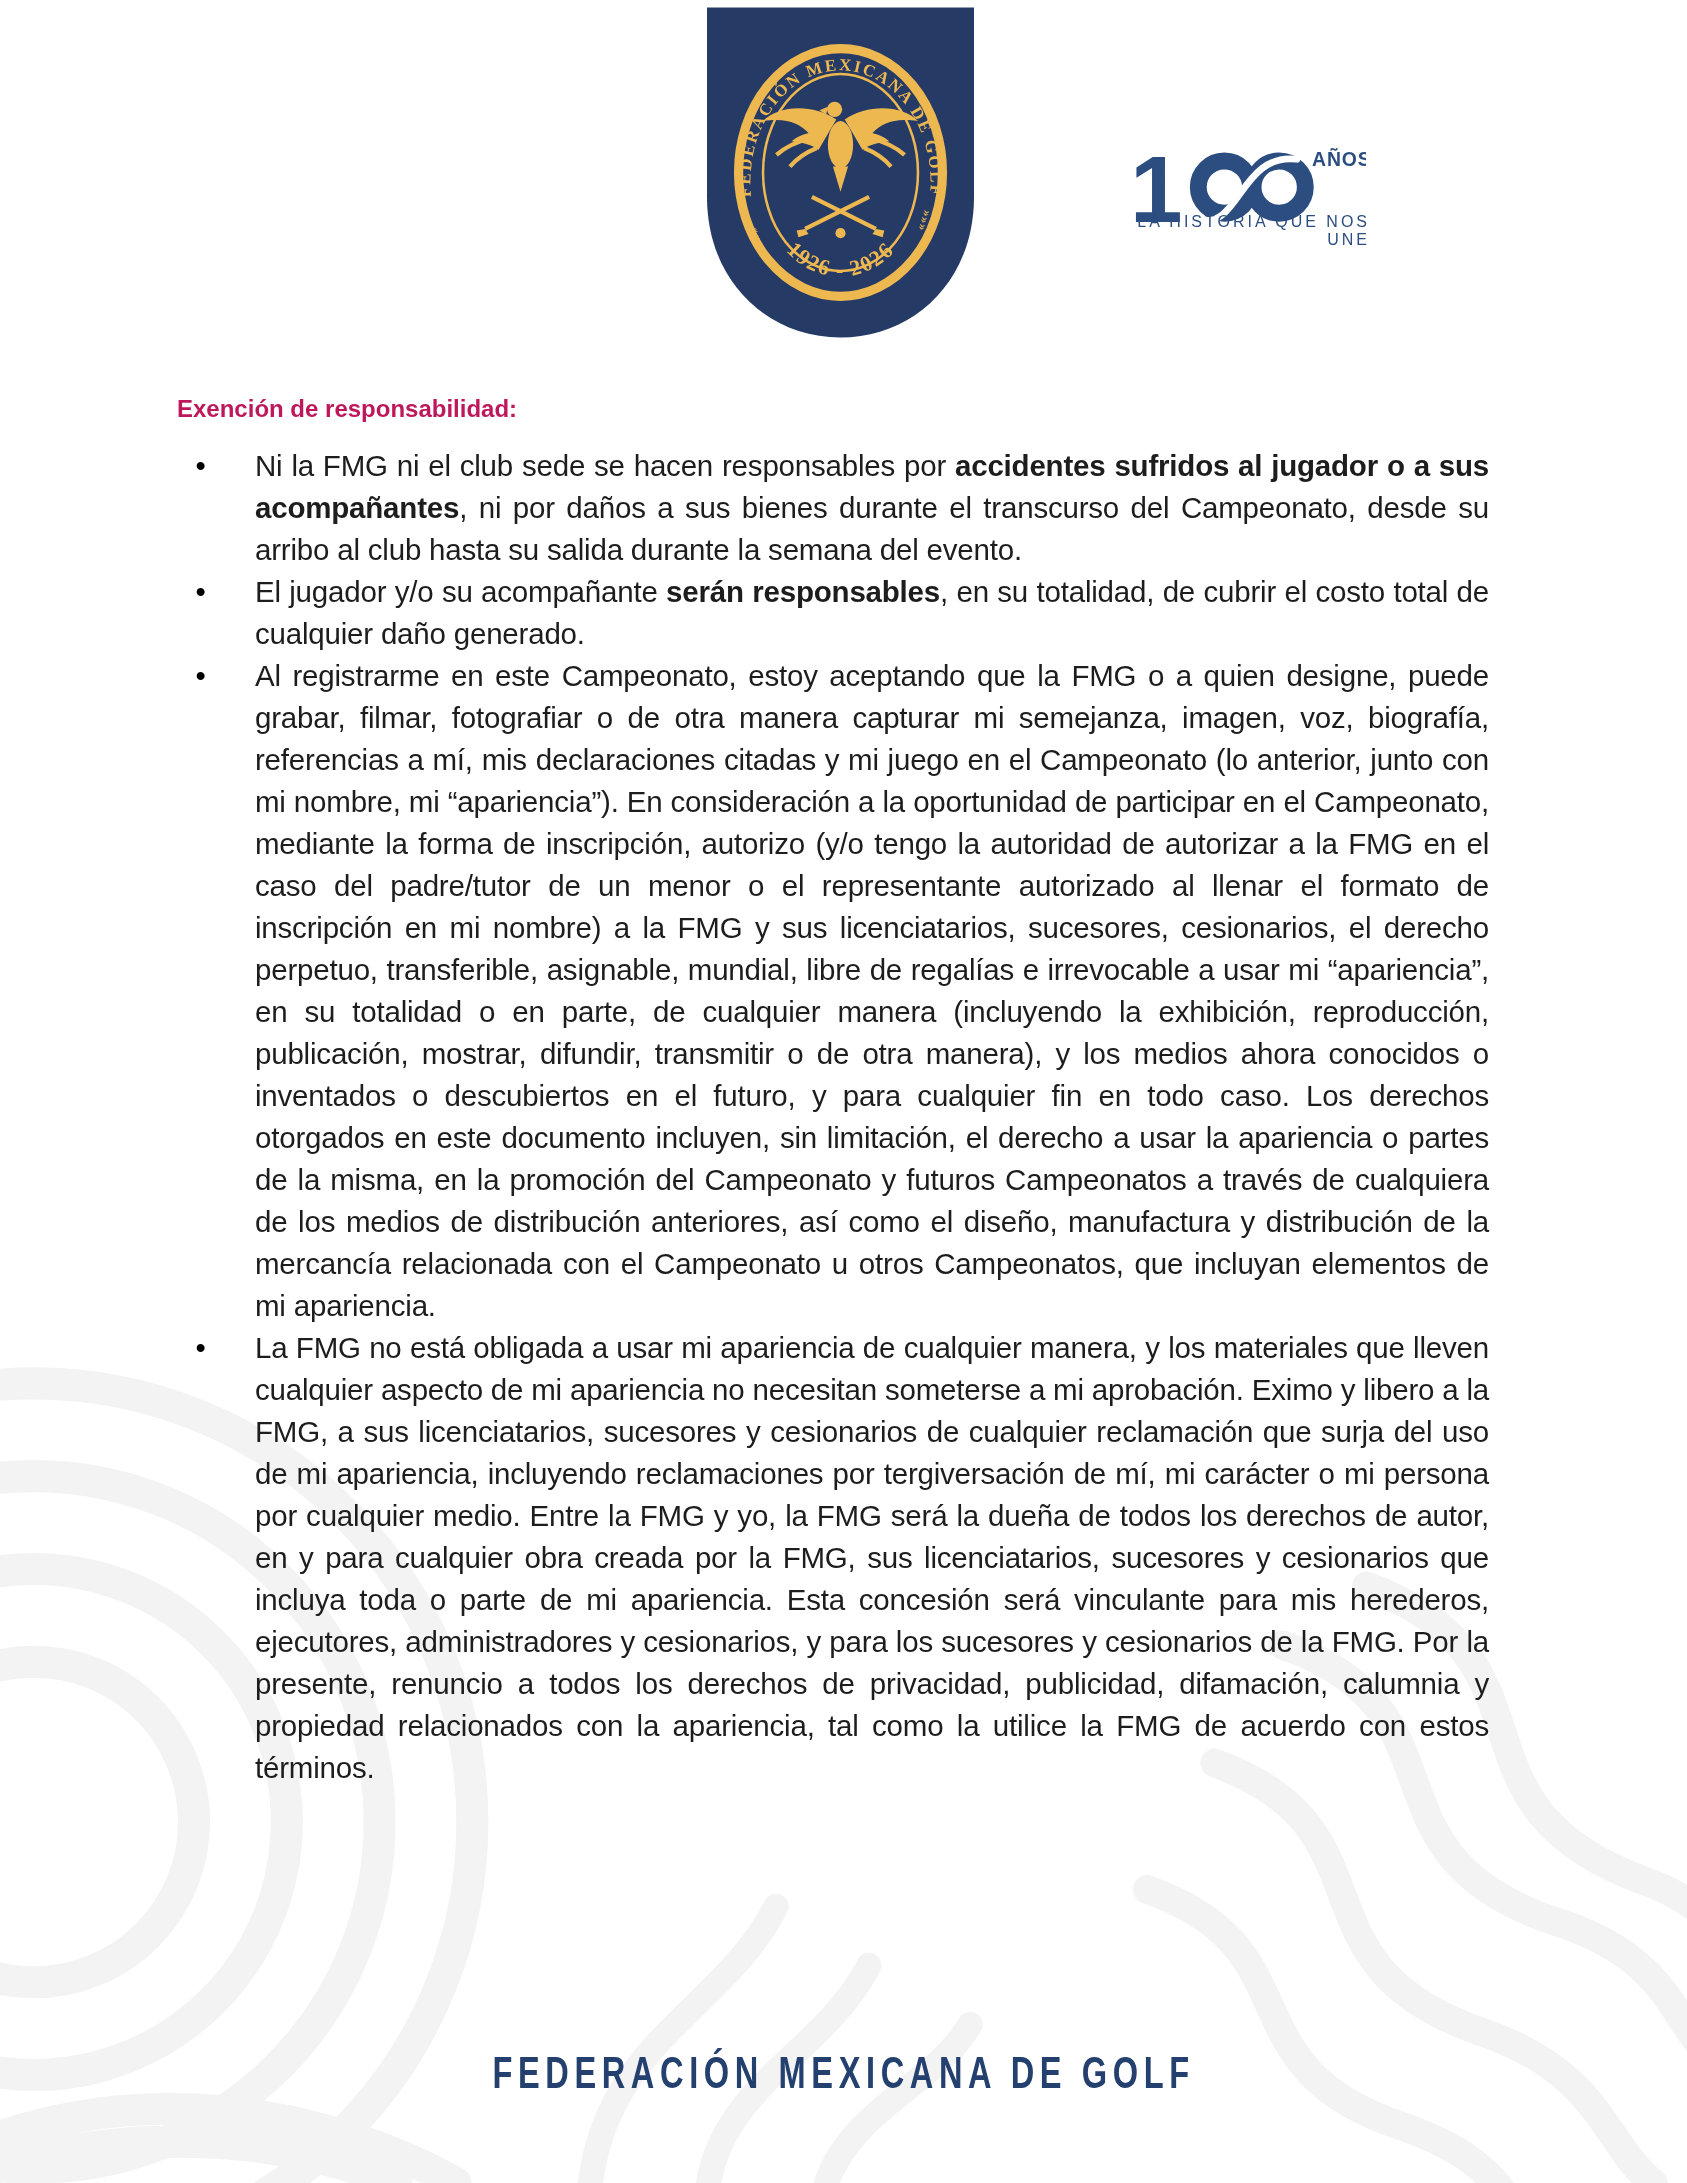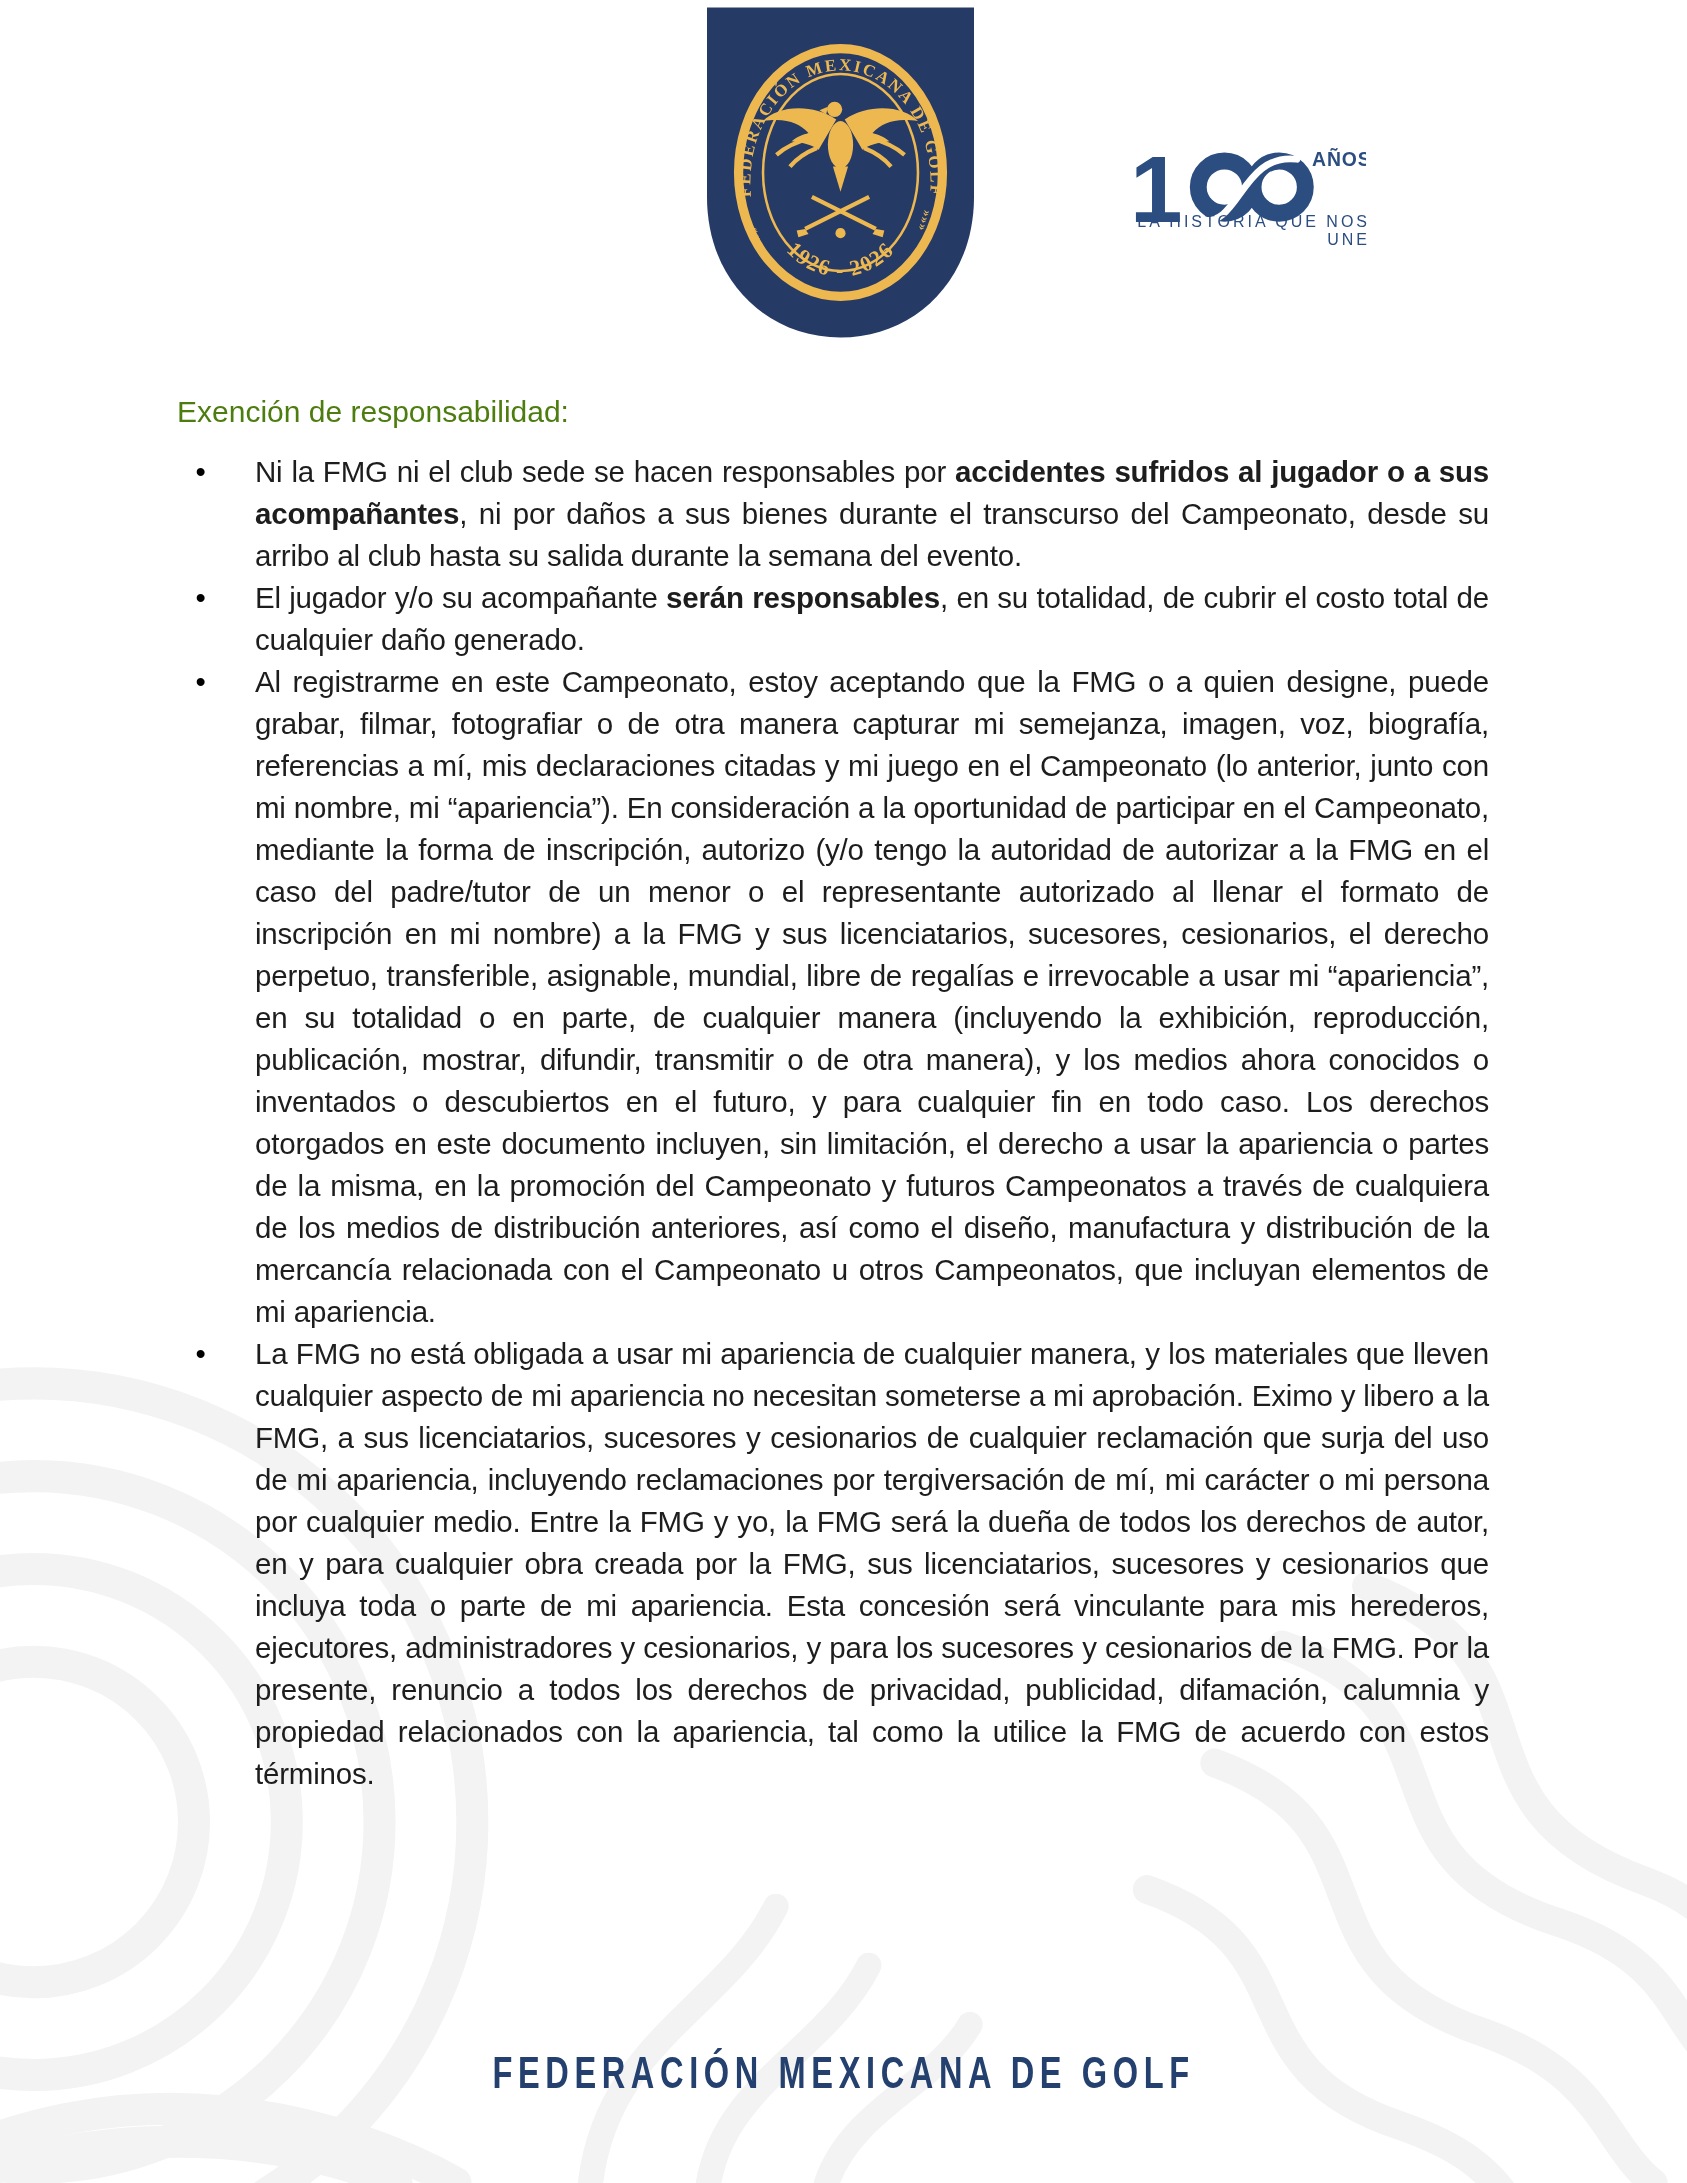--- a/index.html
+++ b/index.html
@@ -54,23 +54,23 @@
     z-index:2;
   }
   
   .content{
     position:absolute;
     left:177px;top:395px;
     width:1312px;
     z-index:1;
   }
   .doc-heading{
-    font-size:30px;
-    font-weight:normal;
-    color:#4d7c0f;
+    font-size:24px;
+    font-weight:bold;
+    color:#be185d;
     margin-bottom:22px;
   }
   ul.disclaimer{
     list-style:none;
     font-size:29.5px;
     line-height:42px;
     text-align:justify;
     letter-spacing:-0.2px;
   }
   ul.disclaimer li{

